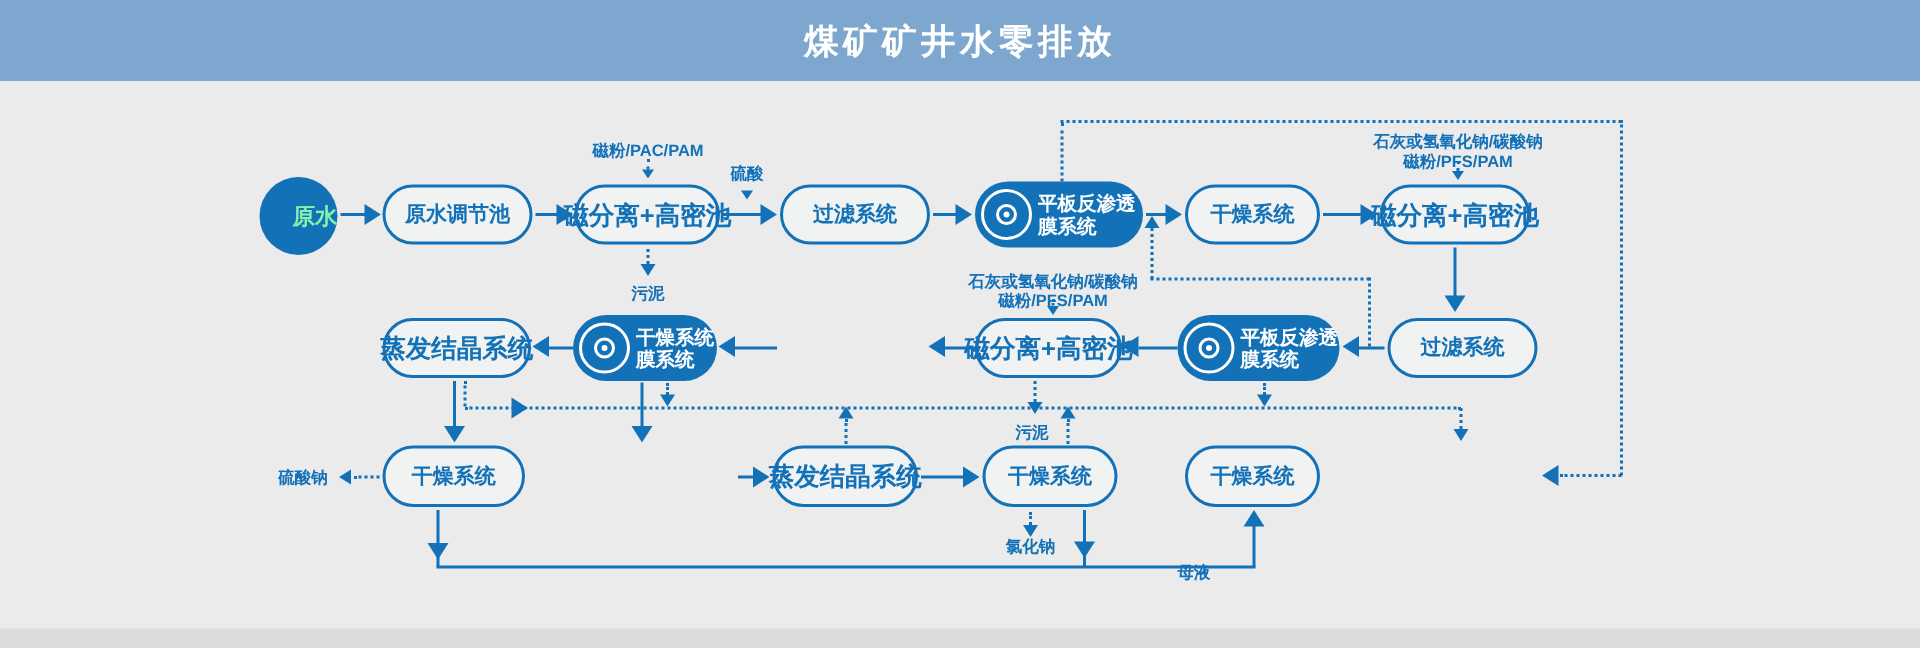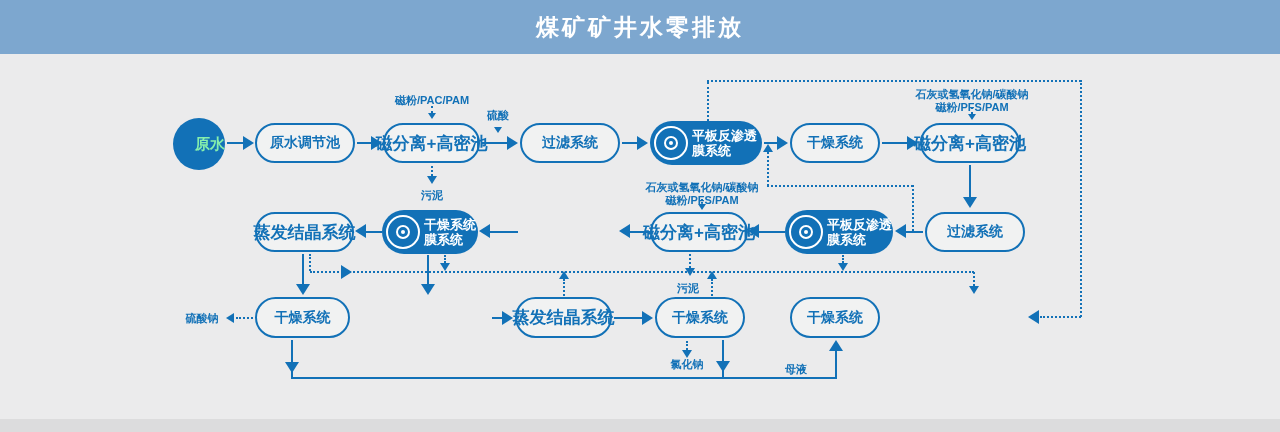--- a/index.html
+++ b/index.html
@@ -119,21 +119,21 @@
   <div class="ann" style="left:432px;top:93px">磁粉/PAC/PAM</div>
   <div class="ann" style="left:498px;top:108px">硫酸</div>
   <div class="ann" style="left:432px;top:188px">污泥</div>
   <div class="ann" style="left:972px;top:87px">石灰或氢氧化钠/碳酸钠</div>
   <div class="ann" style="left:972px;top:100px">磁粉/PFS/PAM</div>
   <div class="ann" style="left:702px;top:180px">石灰或氢氧化钠/碳酸钠</div>
   <div class="ann" style="left:702px;top:193px">磁粉/PFS/PAM</div>
   <div class="ann" style="left:688px;top:281px">污泥</div>
   <div class="ann" style="left:202px;top:311px">硫酸钠</div>
   <div class="ann" style="left:687px;top:357px">氯化钠</div>
-  <div class="ann" style="left:796px;top:362px">母液</div>
+  <div class="ann" style="left:796px;top:374px">母液</div>
 
   <div class="hl" style="left:227px;top:142px;width:17px"></div>
   <div class="tr tr-r" style="left:243px;top:136px"></div>
   <div class="hl" style="left:357px;top:142px;width:16px"></div>
   <div class="tr tr-r" style="left:371px;top:136px"></div>
   <div class="hl" style="left:482px;top:142px;width:27px"></div>
   <div class="tr tr-r" style="left:507px;top:136px"></div>
   <div class="hl" style="left:622px;top:142px;width:17px"></div>
   <div class="tr tr-r" style="left:637px;top:136px"></div>
   <div class="hl" style="left:764px;top:142px;width:15px"></div>

